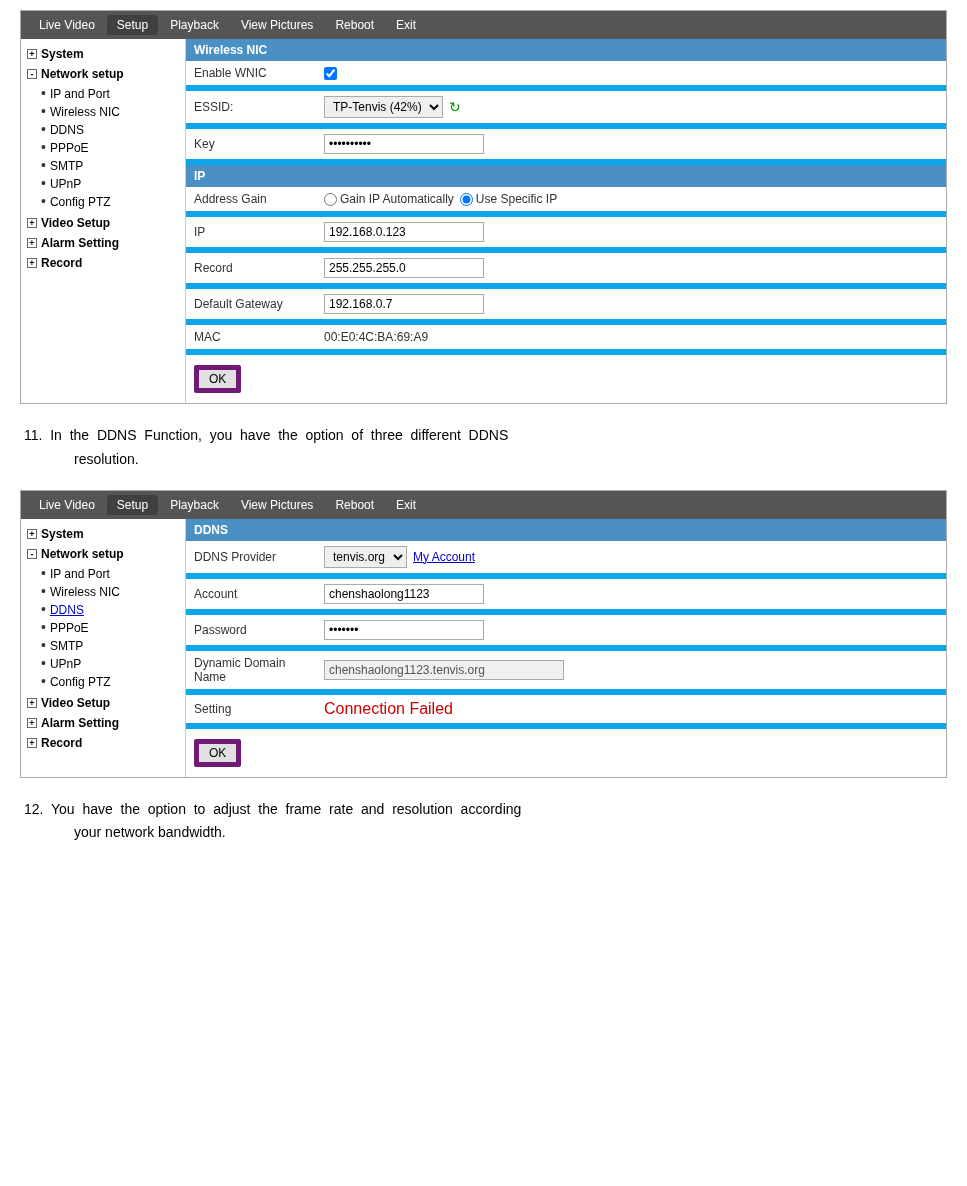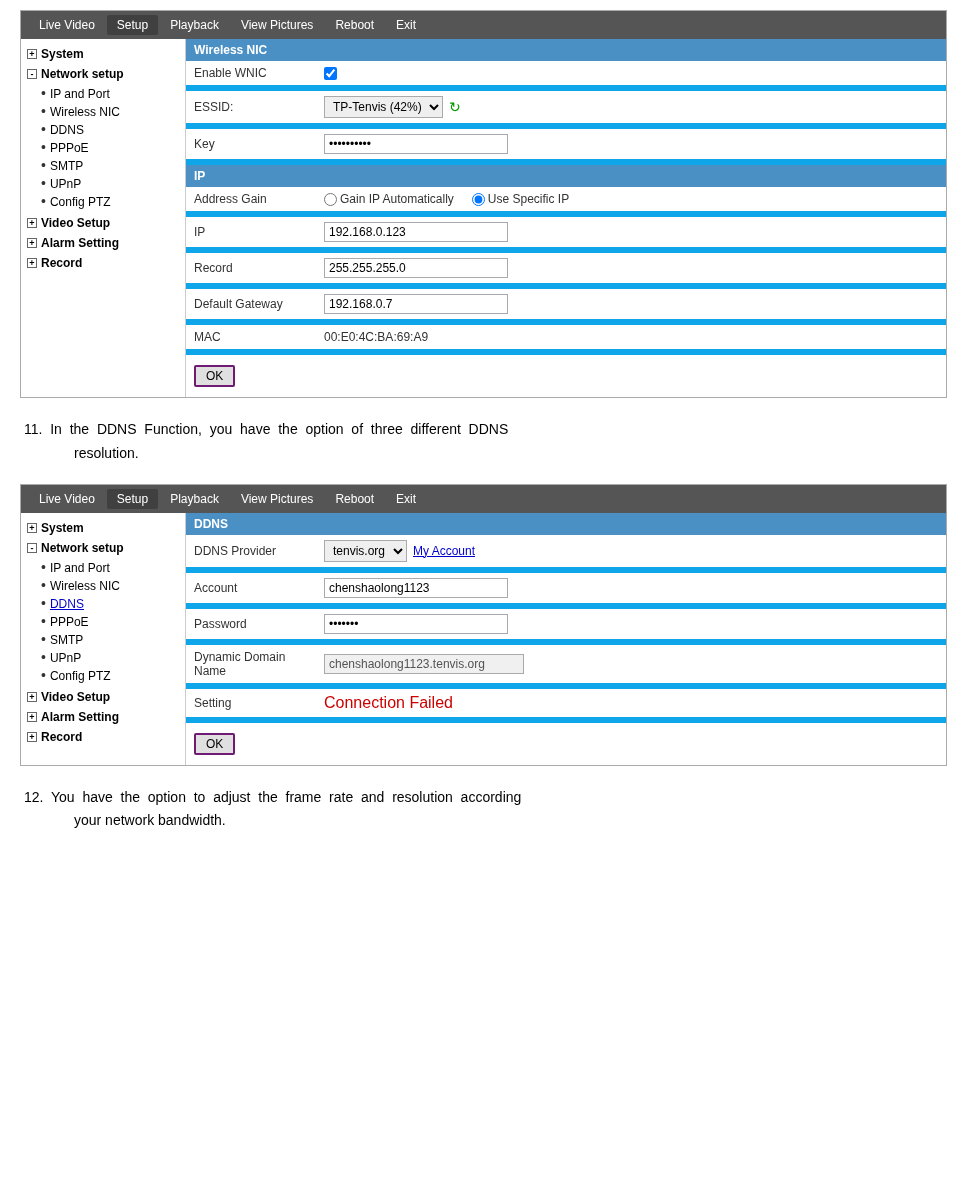--- a/index.html
+++ b/index.html
@@ -125,28 +125,28 @@
     }
     .form-table tr td:last-child {
       color: #333;
     }
 
     
     .form-input {
       border: 1px solid #aaa;
       padding: 2px 4px;
       font-size: 12px;
-      width: 184px;
+      width: 160px;
     }
 
     
     .radio-group {
       display: flex;
       align-items: center;
-      gap: 18px;
+      gap: 6px;
       font-size: 12px;
     }
     .radio-group label {
       display: flex;
       align-items: center;
       gap: 3px;
     }
 
     
     .checkbox-cell {
@@ -169,21 +169,21 @@
       color: #090;
       font-size: 14px;
       cursor: pointer;
     }
 
     
     .ok-button-row {
       padding: 10px 8px;
     }
     .ok-btn {
-      border: 2px solid #701a75;
+      border: 5px solid #701a75;
       background: #e0e0e0;
       padding: 2px 10px;
       font-size: 12px;
       cursor: pointer;
       border-radius: 2px;
     }
 
     
     .paragraph {
       font-size: 14px;
@@ -457,21 +457,21 @@
           </tr>
           <tr>
             <td>Password</td>
             <td>
               <input type="password" class="form-input" value="1234567" style="">
             </td>
           </tr>
           <tr>
             <td>Dynamic Domain<br>Name</td>
             <td>
-              <input type="text" class="form-input" value="chenshaolong1123.tenvis.org" disabled="" style="background: rgb(240, 240, 240); width: 200px;">
+              <input type="text" class="form-input" value="chenshaolong1123.tenvis.org" disabled="" style="background: rgb(240, 240, 240); width: 240px;">
             </td>
           </tr>
           <tr>
             <td>Setting</td>
             <td>
               <span class="status-failed">Connection Failed</span>
             </td>
           </tr>
         </tbody>
           </table>

